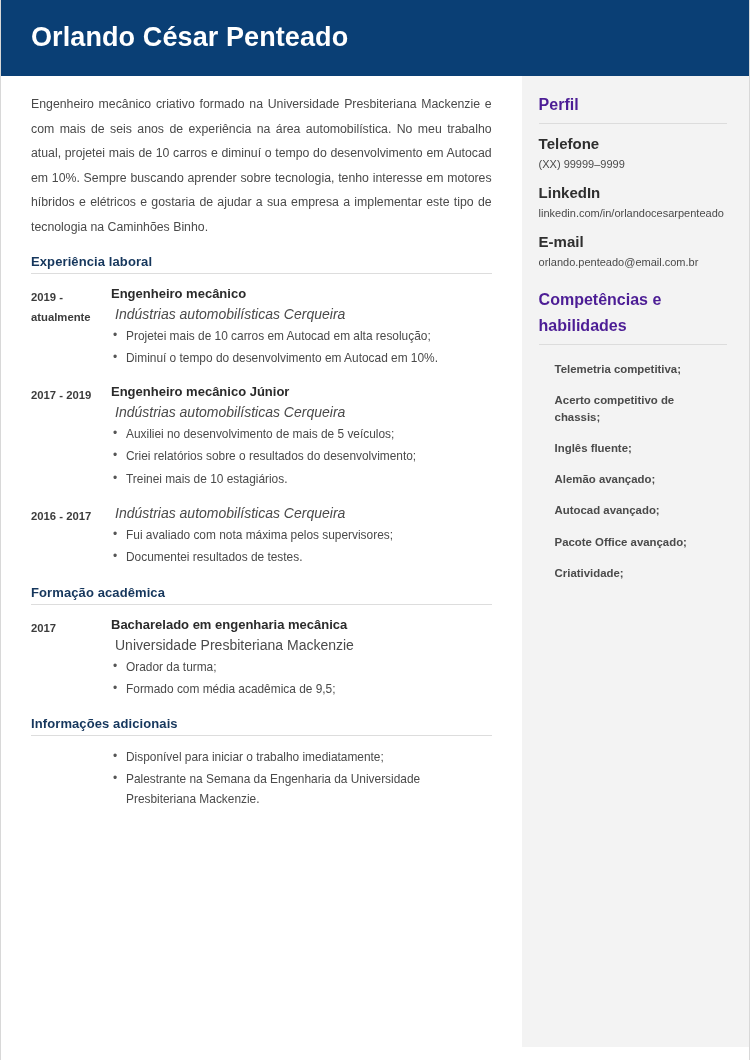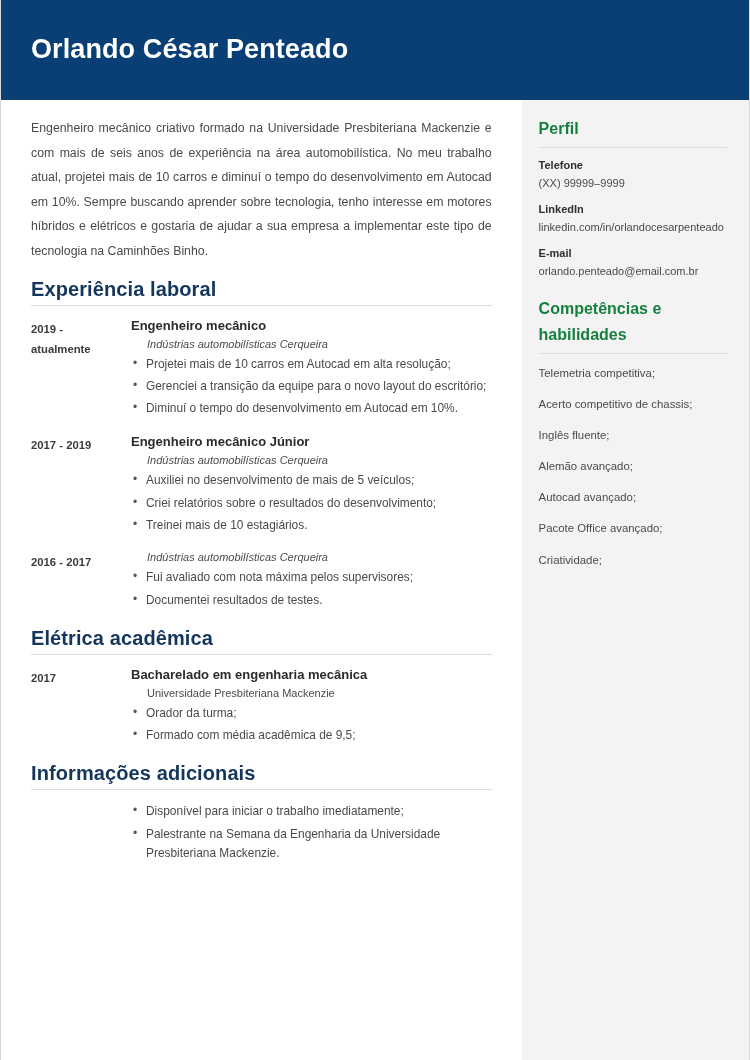--- a/index.html
+++ b/index.html
@@ -17,21 +17,21 @@
     height: 1060px;
     overflow: hidden;
     background: #ffffff;
     box-sizing: border-box;
     border-left: 1px solid #d8d8d8;
     border-right: 1px solid #d8d8d8;
   }
 
   
   .header-banner {
-    height: 100px;
+    height: 76px;
     background: #0a3f75;
     display: flex;
     align-items: center;
     padding: 0 30px;
     box-sizing: border-box;
   }
   .full-name {
     color: #ffffff;
     font-size: 27px;
     font-weight: bold;
@@ -65,37 +65,36 @@
     line-height: 2.0;
     text-align: justify;
     margin: 0 0 10px 0;
   }
 
   
   .section {
     margin-top: 14px;
   }
   .section-title {
-    font-size: 20px;
+    font-size: 13px;
     font-weight: bold;
     color: #15365c;
     margin: 0 0 4px 0;
     letter-spacing: 0.1px;
   }
   .section-rule {
     height: 1px;
     background: #dddddd;
     margin: 0 0 12px 0;
   }
 
   
   .entry {
     display: flex;
     margin-bottom: 13px;
-    gap: 20px;
   }
   .entry-date {
     width: 80px;
     flex: 0 0 80px;
     font-size: 11.3px;
     font-weight: bold;
     color: #3c3c3c;
     line-height: 1.85;
     padding-top: 1px;
   }
@@ -103,24 +102,24 @@
     flex: 1 1 auto;
     min-width: 0;
   }
   .entry-title {
     font-size: 13px;
     font-weight: bold;
     color: #2b2b2b;
     margin: 0 0 5px 0;
   }
   .entry-org {
-    font-size: 11px;
+    font-size: 14px;
     color: #4a4a4a;
     font-style: italic;
-    margin: 0 0 5px 16px;
+    margin: 0 0 5px 4px;
   }
   .entry-org.plain {
     font-style: normal;
   }
   .bullets {
     list-style: none;
     margin: 0;
     padding: 0;
   }
   .bullets li {
@@ -143,48 +142,49 @@
     visibility: hidden;
   }
 
   
   .side-section {
     margin-bottom: 16px;
   }
   .side-title {
     font-size: 16px;
     font-weight: bold;
-    color: #15803d;
+    color: #4c1d95;
     margin: 0 0 5px 0;
     line-height: 1.62;
   }
   .side-rule {
     height: 1px;
     background: #dcdcdc;
     margin: 0 0 11px 0;
   }
   .contact-item {
     margin-bottom: 11px;
   }
   .contact-label {
-    font-size: 11px;
+    font-size: 15px;
     font-weight: bold;
     color: #2f2f2f;
     margin-bottom: 4px;
   }
   .contact-value {
     font-size: 11px;
     color: #4a4a4a;
     line-height: 1.55;
     word-break: break-word;
   }
   .skills-list {
     list-style: none;
-    margin: 0;
+    margin: 16px;
     padding: 0;
+    font-weight: bold;
   }
   .skills-list li {
     font-size: 11.4px;
     color: #4a4a4a;
     line-height: 1.5;
     margin-bottom: 14px;
   }
 </style>
 </head>
 <body>
@@ -206,21 +206,20 @@
         <div class="section-rule"></div>
         <div>
 
           <div class="entry">
             <div class="entry-date">2019 - atualmente</div>
             <div class="entry-body">
               <div class="entry-title">Engenheiro mecânico</div>
               <div class="entry-org">Indústrias automobilísticas Cerqueira</div>
               <ul class="bullets">
                 <li>Projetei mais de 10 carros em Autocad em alta resolução;</li>
-                <li>Gerenciei a transição da equipe para o novo layout do escritório;</li>
                 <li>Diminuí o tempo do desenvolvimento em Autocad em 10%.</li>
               </ul>
             </div>
           </div>
 
           <div class="entry">
             <div class="entry-date">2017 - 2019</div>
             <div class="entry-body">
               <div class="entry-title">Engenheiro mecânico Júnior</div>
               <div class="entry-org">Indústrias automobilísticas Cerqueira</div>
@@ -240,21 +239,21 @@
                 <li>Fui avaliado com nota máxima pelos supervisores;</li>
                 <li>Documentei resultados de testes.</li>
               </ul>
             </div>
           </div>
 
         </div>
       </div>
 
       <div class="section">
-        <div class="section-title">Elétrica acadêmica</div>
+        <div class="section-title">Formação acadêmica</div>
         <div class="section-rule"></div>
         <div class="entry">
           <div class="entry-date">2017</div>
           <div class="entry-body">
             <div class="entry-title">Bacharelado em engenharia mecânica</div>
             <div class="entry-org plain">Universidade Presbiteriana Mackenzie</div>
             <ul class="bullets">
               <li>Orador da turma;</li>
               <li>Formado com média acadêmica de 9,5;</li>
             </ul>

